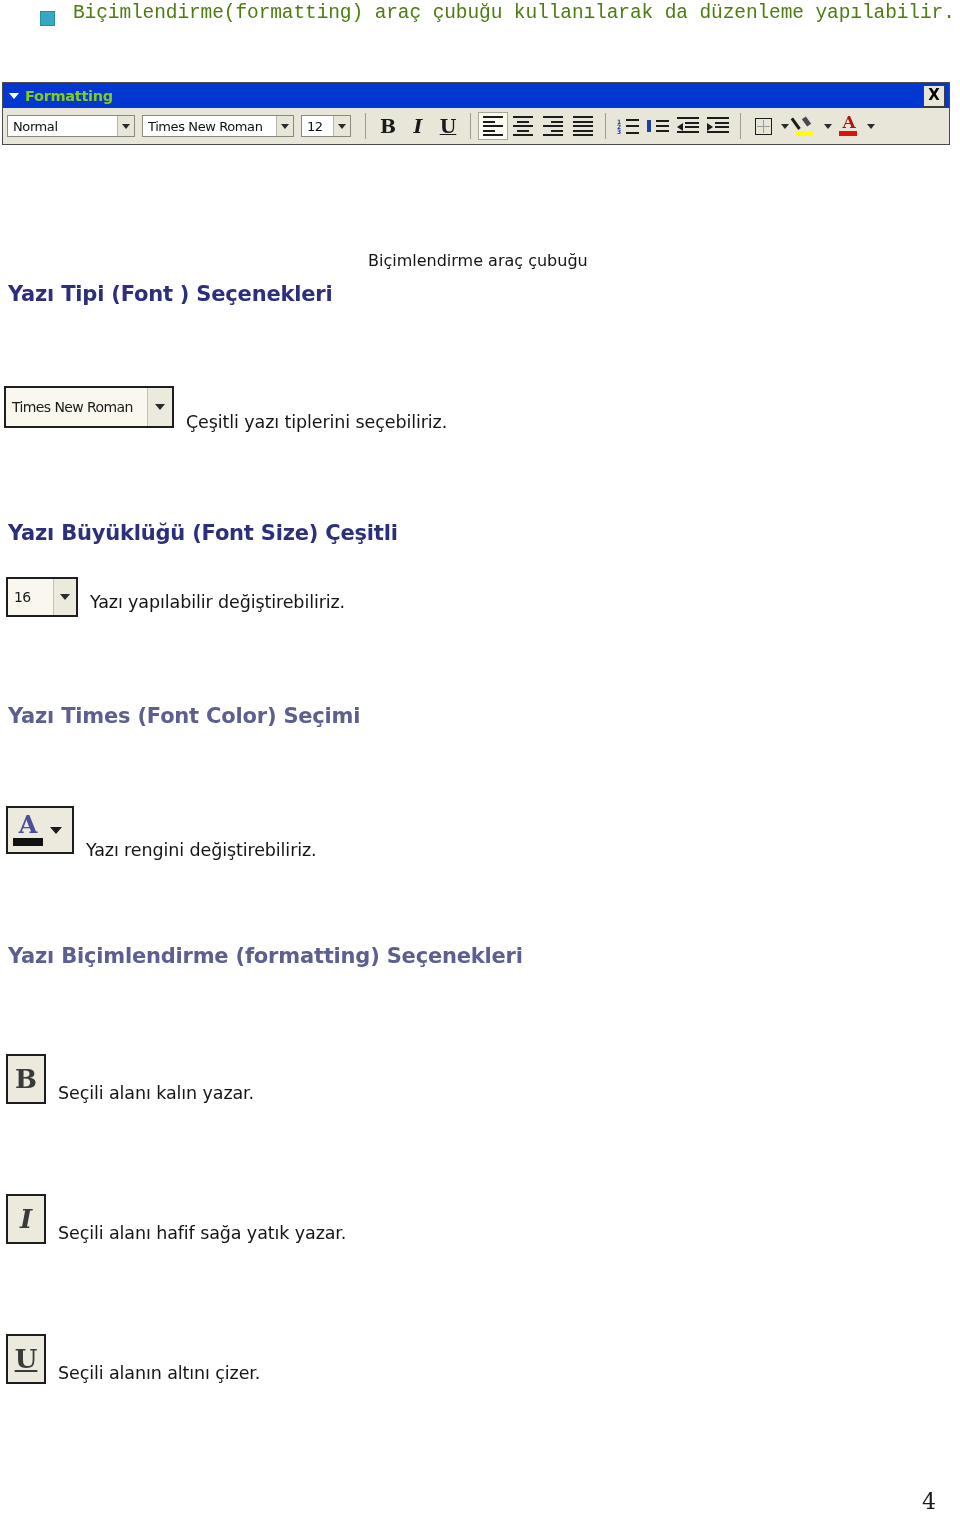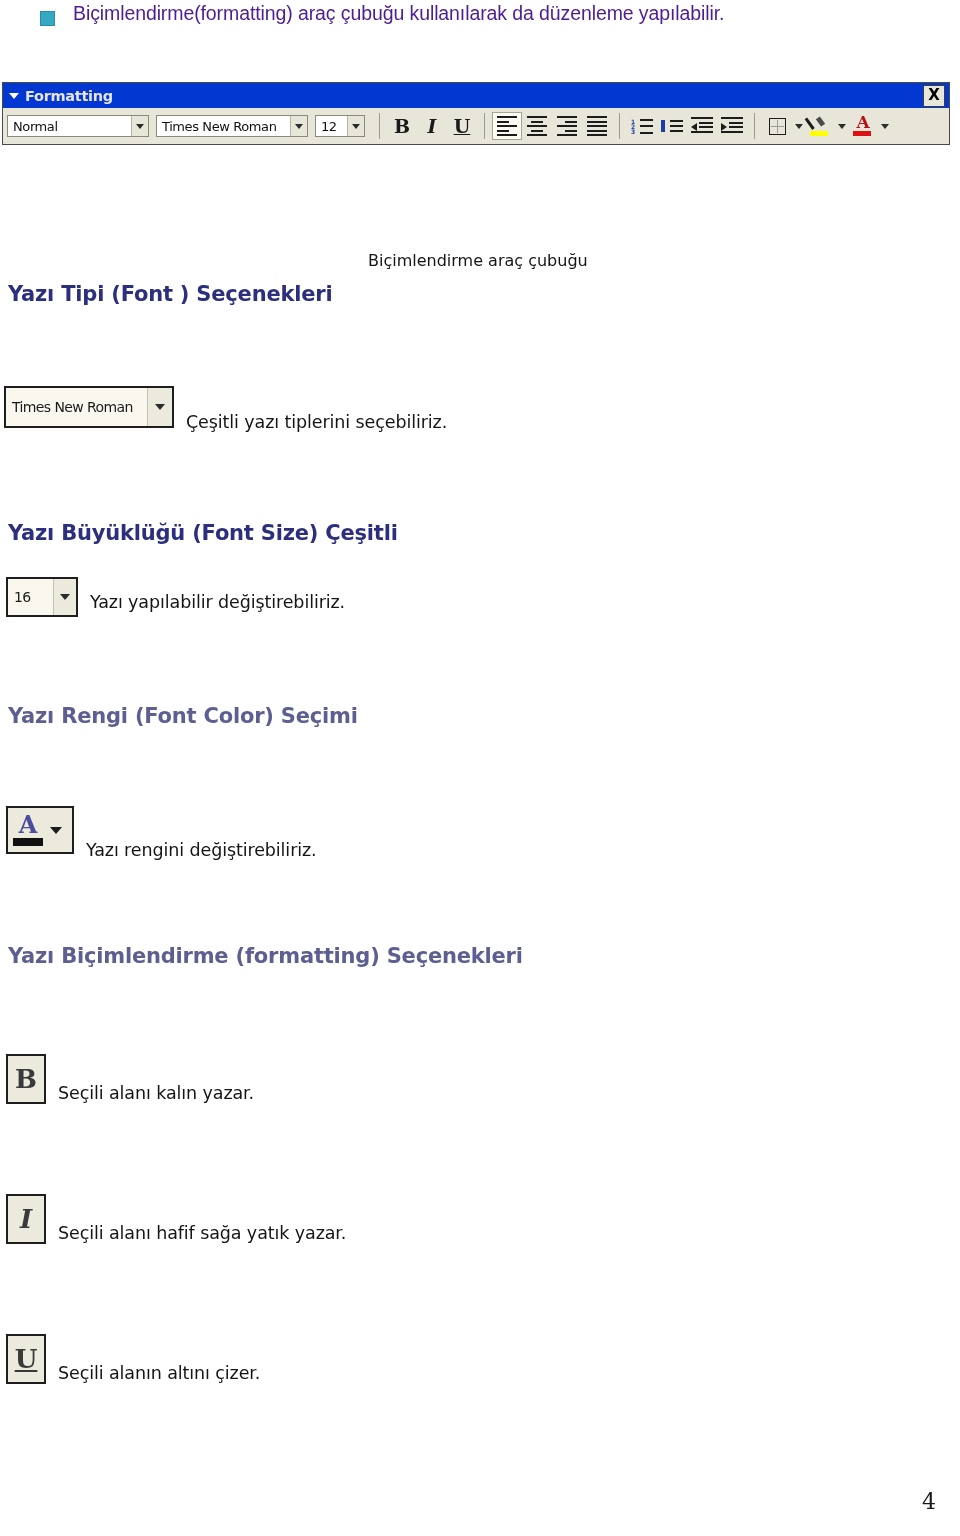--- a/index.html
+++ b/index.html
@@ -26,23 +26,23 @@
   }
   #bullet-square {
     width: 13px; height: 13px;
     background: #35a8c4;
     border: 1px solid #2a8ca5;
     margin-top: 9px;
     flex: 0 0 auto;
   }
   #bullet-text {
     margin-left: 18px;
-    font-family: Liberation Sans, sans-serif;
+    font-family: Liberation Mono, monospace;
     font-size: 19.5px;
-    color: #4c1d95;
+    color: #4d7c0f;
     white-space: nowrap;
     letter-spacing: -0.1px;
   }
 
   
   #formatting-toolbar {
     left: 2px; top: 82px;
     width: 948px;
     border: 1px solid #4a4a4a;
     background: #e8e6d8;
@@ -58,21 +58,21 @@
     box-sizing: border-box;
   }
   #toolbar-collapse-arrow {
     width: 0; height: 0;
     border-left: 5px solid transparent;
     border-right: 5px solid transparent;
     border-top: 6px solid #ffffff;
     margin-right: 6px;
   }
   #toolbar-title {
-    color: #e5e5e5;
+    color: #84cc16;
     font-family: "DejaVu Sans", sans-serif;
     font-weight: bold;
     font-size: 14.5px;
     letter-spacing: -0.3px;
   }
   #toolbar-close {
     position: absolute;
     right: 4px; top: 2px;
     width: 20px; height: 20px;
     background: #e8e6d8;
@@ -119,21 +119,21 @@
     align-items: center;
     justify-content: center;
     flex: 0 0 auto;
   }
   .caret {
     width: 0; height: 0;
     border-left: 4px solid transparent;
     border-right: 4px solid transparent;
     border-top: 5px solid #2b2b2b;
   }
-  #combo-style  { width: 142px; gap: 46px; }
+  #combo-style  { width: 128px; gap: 46px; }
   #combo-font   { width: 152px; }
   #combo-size   { width: 50px; }
 
   .tb-sep {
     width: 1px; height: 26px;
     background: #9d9b8c;
     margin: 0 7px;
     flex: 0 0 auto;
   }
   .tb-btn {
@@ -583,21 +583,21 @@
 
 <div class="abs shot-combo" id="size-combo-shot" style="left:6px; top:577px; width:72px; height:40px;">
   <div class="sc-text">16</div>
   <div class="sc-arrow" style="width:22px;">
       <div class="caret"></div>
     </div>
 </div>
 
 <div class="abs bodytext" style="left:90px; top:592px;">Yazı yapılabilir değiştirebiliriz.</div>
 
-<div class="abs heading slate" style="left:8px; top:704px;">Yazı Rengi (Font Color) Seçimi</div>
+<div class="abs heading slate" style="left:8px; top:704px;">Yazı Times (Font Color) Seçimi</div>
 
 <div class="abs" id="fontcolor-shot">
   <div class="fcs-icon">
     <div class="fcs-letter">A</div>
     <div class="fcs-bar"></div>
   </div>
   <div class="fcs-caret"></div>
 </div>
 
 <div class="abs bodytext" style="left:86px; top:840px;">Yazı rengini değiştirebiliriz.</div>

